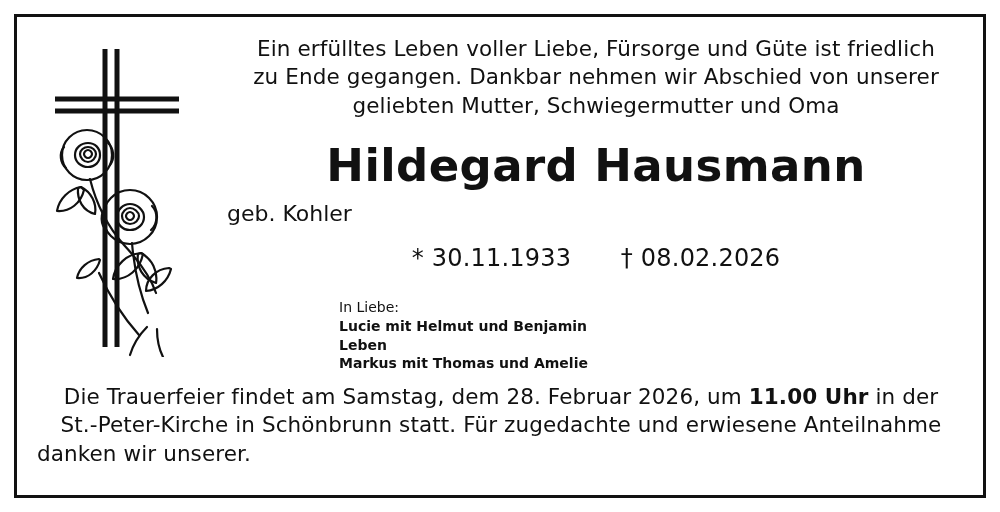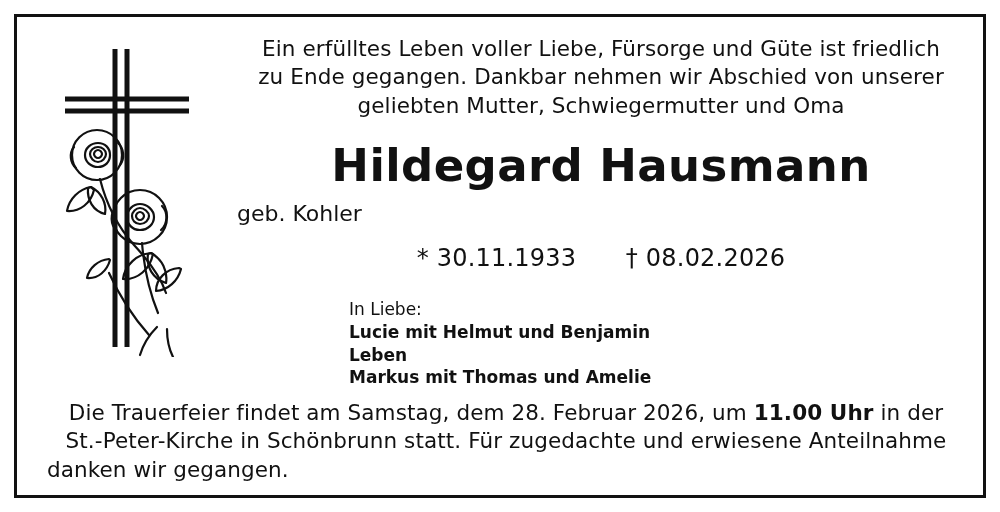--- a/index.html
+++ b/index.html
@@ -21,21 +21,21 @@
     width: 1000px;
     height: 512px;
     padding: 14px;
     background: #ffffff;
   }
   .notice-frame {
     box-sizing: border-box;
     width: 100%;
     height: 100%;
     border: 3px solid #111111;
-    padding: 10px 18px 8px 30px;
+    padding: 10px 18px 8px 20px;
     position: relative;
   }
 
   
   .upper {
     display: flex;
     align-items: flex-start;
   }
   .emblem {
     width: 190px;
@@ -79,21 +79,21 @@
     text-align: center;
     font-size: 24px;
     margin-top: 18px;
     letter-spacing: 0.2px;
   }
   .dates .sep { display: inline-block; width: 34px; }
 
   .family {
     margin-top: 26px;
     padding-left: 112px;
-    font-size: 17px;
+    font-size: 14px;
     line-height: 1.33;
   }
   .family .lead { font-weight: normal; }
   .family .names { font-weight: bold; }
   .family .names div { white-space: nowrap; }
 
   
   .ceremony {
     margin-top: 10px;
     font-size: 21.5px;
@@ -180,17 +180,17 @@
             <div>Leben</div>
             <div>Markus mit Thomas und Amelie</div>
           </div>
         </div>
       </div>
     </div>
 
     <div class="ceremony">
       <div class="ln l1"><span>Die Trauerfeier findet am Samstag, dem 28. Februar 2026, um </span><b>11.00 Uhr</b><span> in der</span></div>
       <div class="ln l2">St.-Peter-Kirche in Schönbrunn statt. Für zugedachte und erwiesene Anteilnahme</div>
-      <div class="ln">danken wir gegangen.</div>
+      <div class="ln">danken wir unserer.</div>
     </div>
 
   </div>
 </div>
 
 </body></html>

